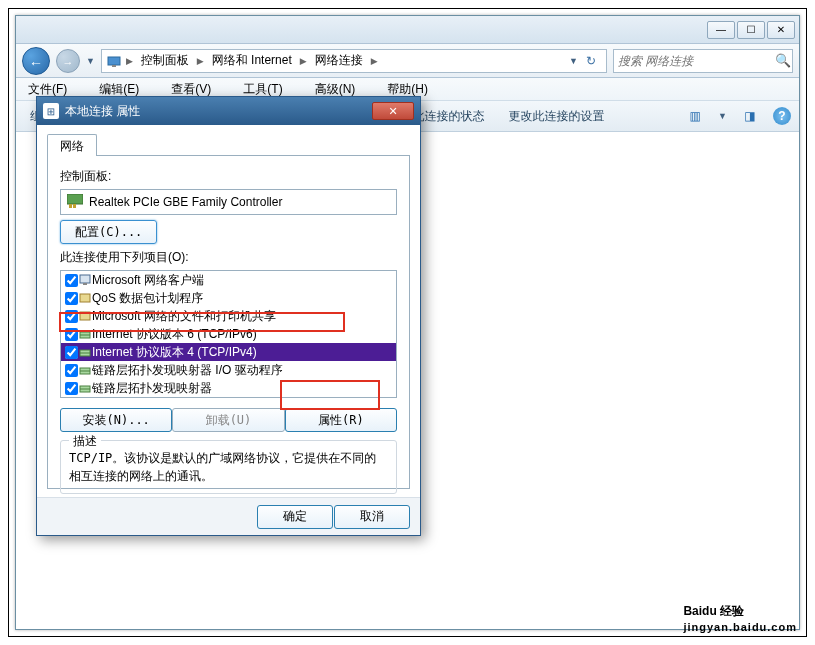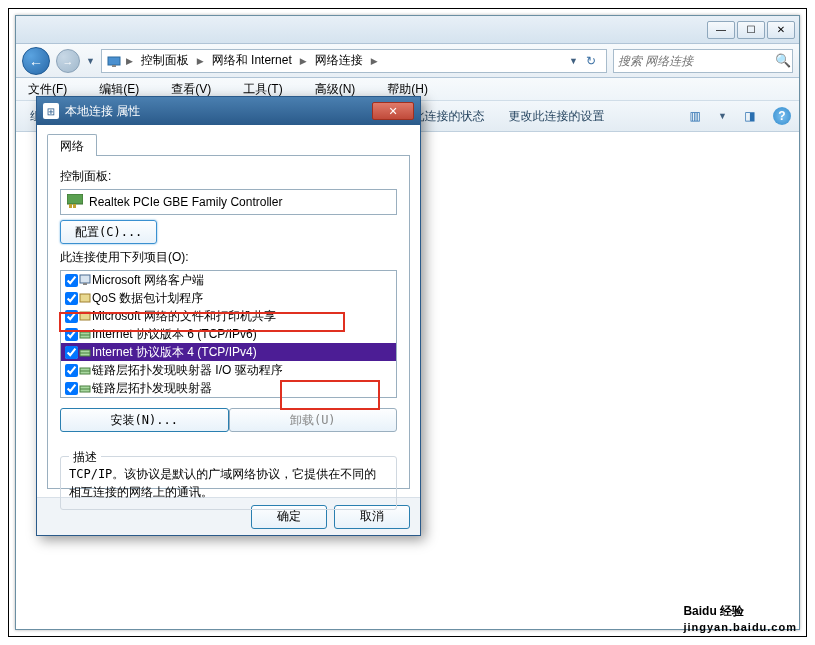--- a/index.html
+++ b/index.html
@@ -42,26 +42,26 @@
 .cfg-row{display:flex;justify-content:flex-start;margin:5px 0}
 .btn{height:24px;border:1px solid #2a7fb0;background:linear-gradient(#fdfeff,#e8f2fa);border-radius:3px;padding:0 14px;display:inline-flex;align-items:center;justify-content:center;font-family:"SimSun",monospace}
 .btn.gray{border-color:#9aafbf;color:#888}
 .btn.active{border:1px solid #3a90d0;box-shadow:0 0 2px #5aa8e0}
 .items-box{border:1px solid #9aafbf;height:128px;overflow:hidden;margin-bottom:10px}
 .item-row{display:flex;align-items:center;height:18px;padding:0 4px;font-family:"SimSun","Courier New",monospace}
 .item-row.selected{background:#4c1d95;color:#fff}
 .item-row input[type=checkbox]{width:13px;height:13px}
 .item-icon{width:14px;height:14px;display:inline-flex;align-items:center;justify-content:center;font-size:10px}
 .hl-red{border:2px solid #e03020;position:absolute}
-.btn-row{display:flex;margin-bottom:24px}
+.btn-row{display:flex;margin-bottom:8px}
 .btn-row .btn{flex:1;min-width:0}
 .desc-group{border:1px solid #d0d8e0;border-radius:3px;padding:8px;position:relative;margin-top:6px}
 .desc-group .legend{position:absolute;top:-8px;left:8px;background:#fff;padding:0 4px;font-family:"SimSun",monospace}
 .desc-text{font-family:"SimSun",monospace;line-height:1.5}
-.dialog-footer{height:38px;border-top:1px solid #d8e0e8;background:#f0f4f8;display:flex;align-items:center;justify-content:flex-end;padding:0 10px;gap:7px}
+.dialog-footer{height:38px;border-top:1px solid #d8e0e8;background:#f0f4f8;display:flex;align-items:center;justify-content:flex-end;padding:0 10px;gap:1px}
 .dialog-footer .btn{width:76px}
 .watermark{position:absolute;right:18px;bottom:12px;color:#000000;font-size:22px;font-weight:bold;pointer-events:none}
 .watermark .sub{font-size:11px;display:block;text-align:right;letter-spacing:1px}
 </style>
 </head>
 <body>
 
 <div class="frame"></div>
 
 <div class="explorer-window">
@@ -218,20 +218,21 @@
                 <rect x="2" y="5" width="10" height="6" fill="#a8d8a0" stroke="#4a8040"></rect>
                 <line x1="2" y1="8" x2="12" y2="8" stroke="#4a8040"></line>
               </svg>
             </span>
             <span>链路层拓扑发现映射器</span>
           </div>
         </div>
       <div class="btn-row">
         <button class="btn">安装(N)...</button>
         <button class="btn gray">卸载(U)</button>
+        <button class="btn">属性(R)</button>
       </div>
       <div class="desc-group">
         <span class="legend">描述</span>
         <div class="desc-text">TCP/IP。该协议是默认的广域网络协议，它提供在不同的相互连接的网络上的通讯。</div>
       </div>
     </div>
   </div>
   <div class="dialog-footer">
     <button class="btn">确定</button>
     <button class="btn">取消</button>

